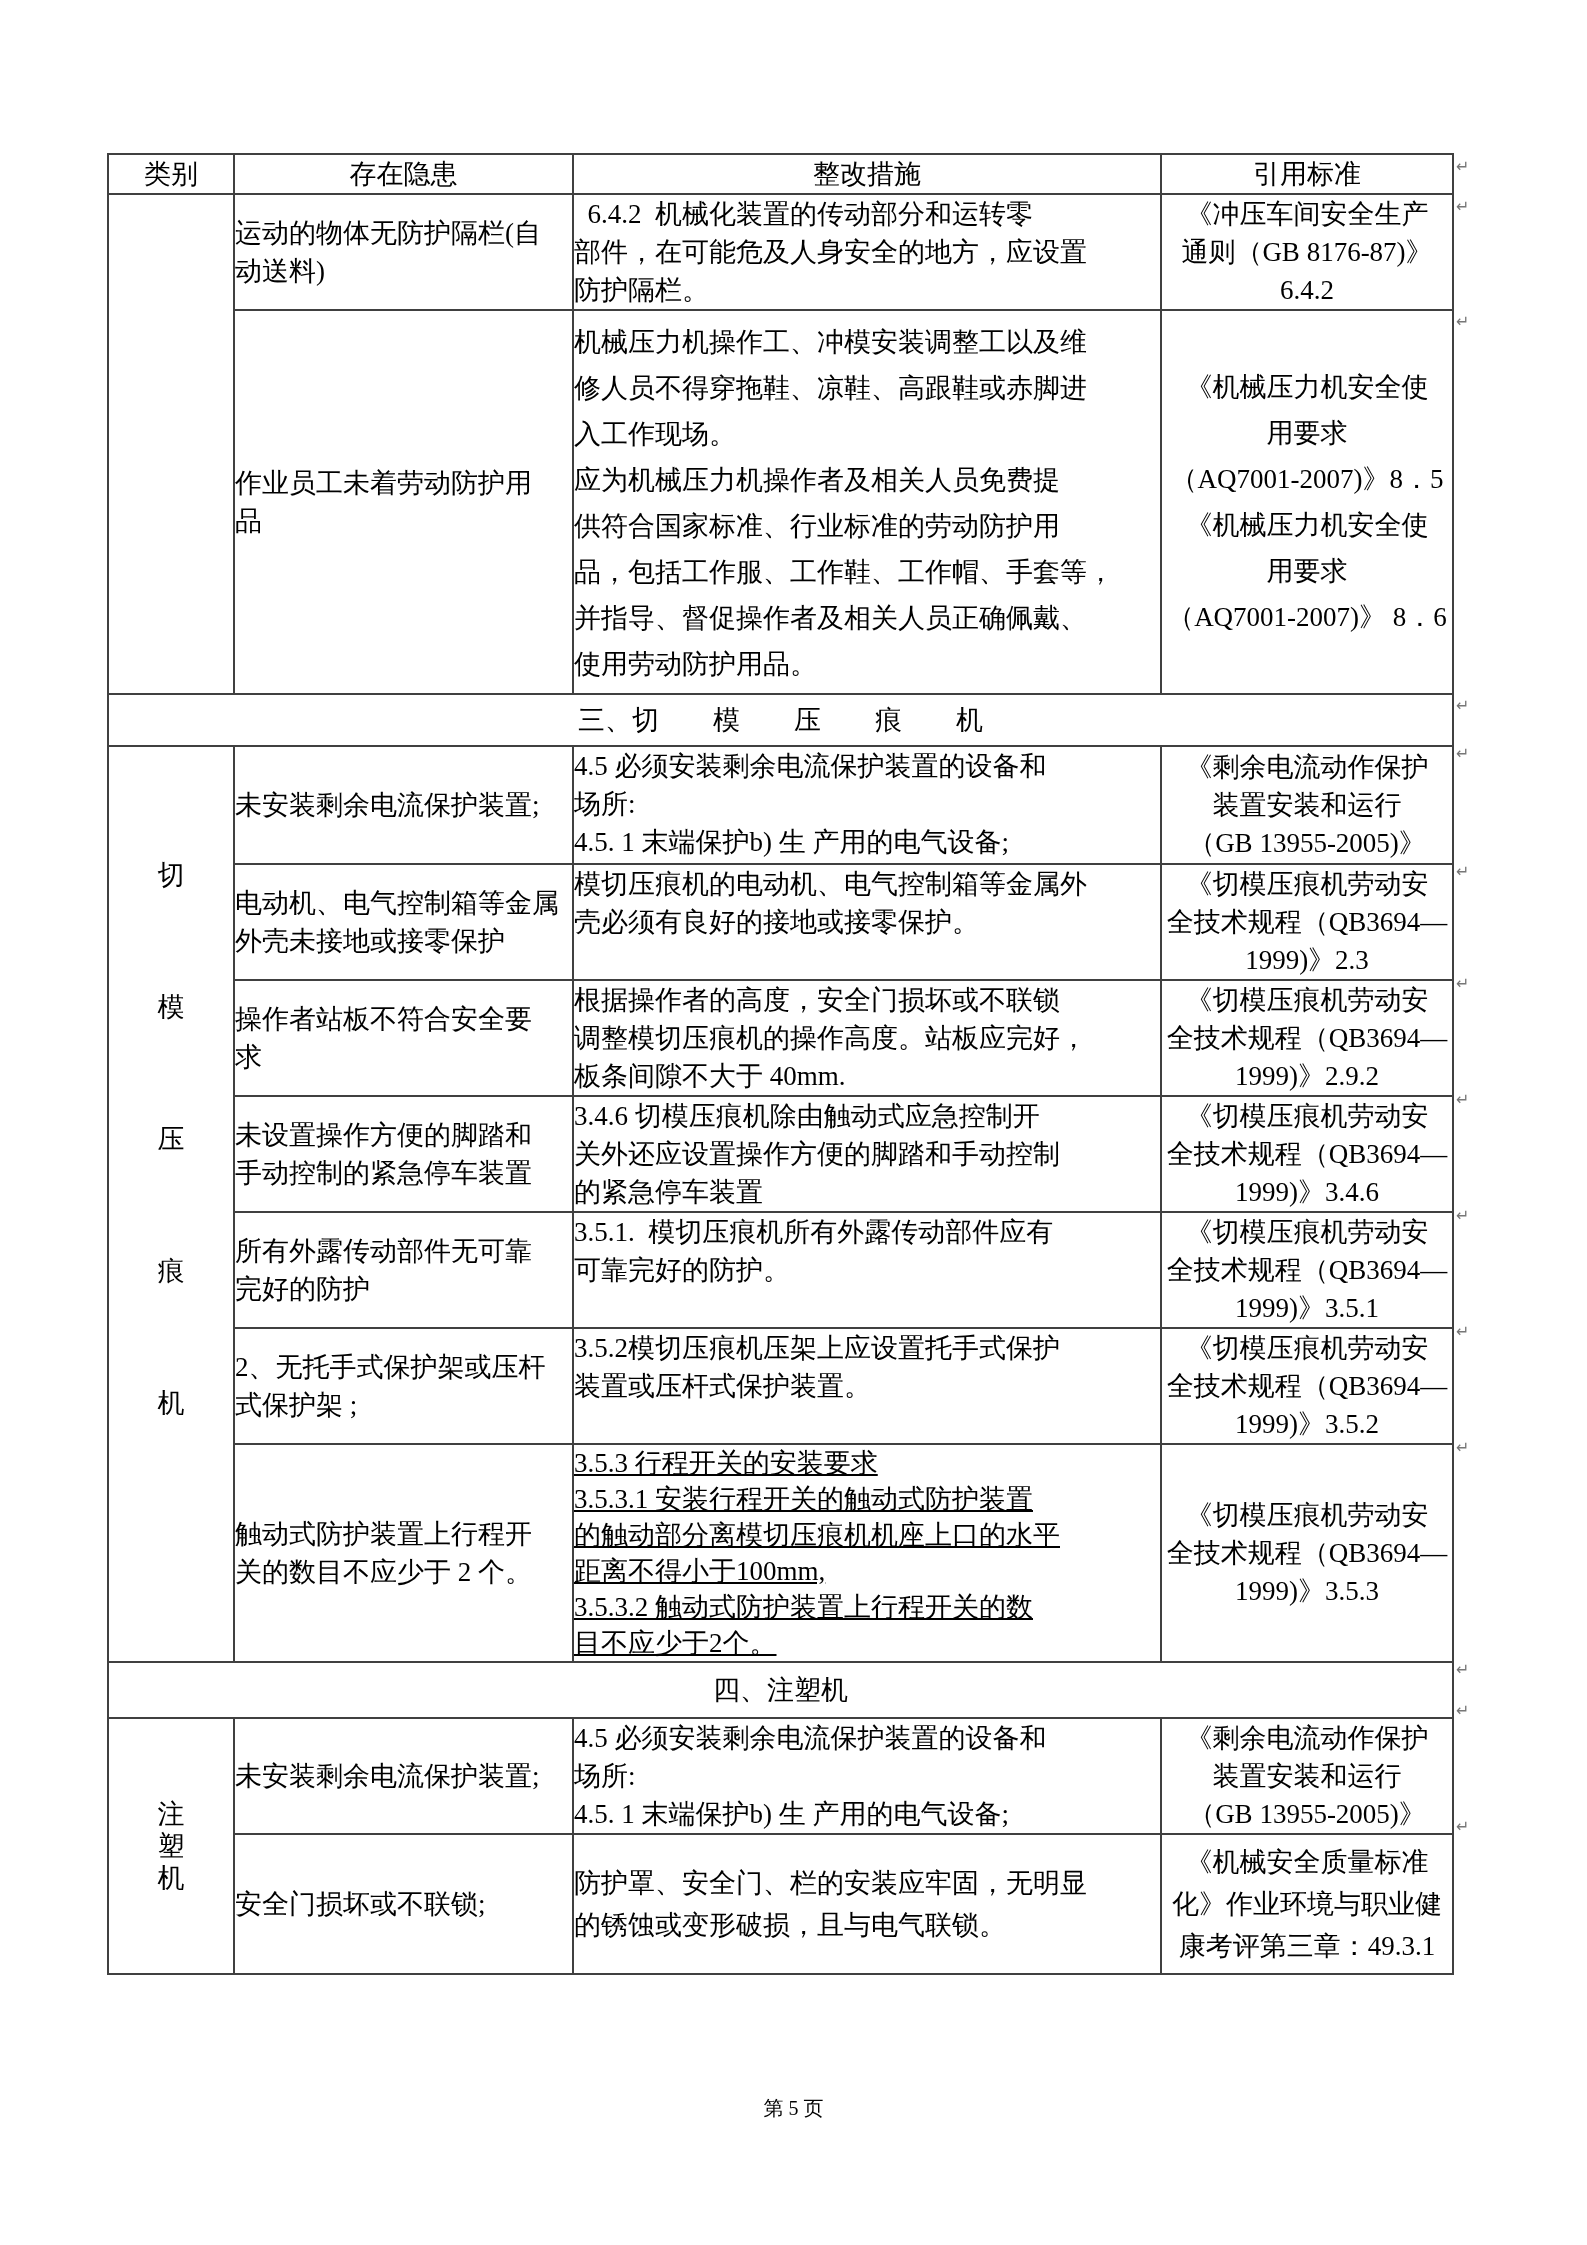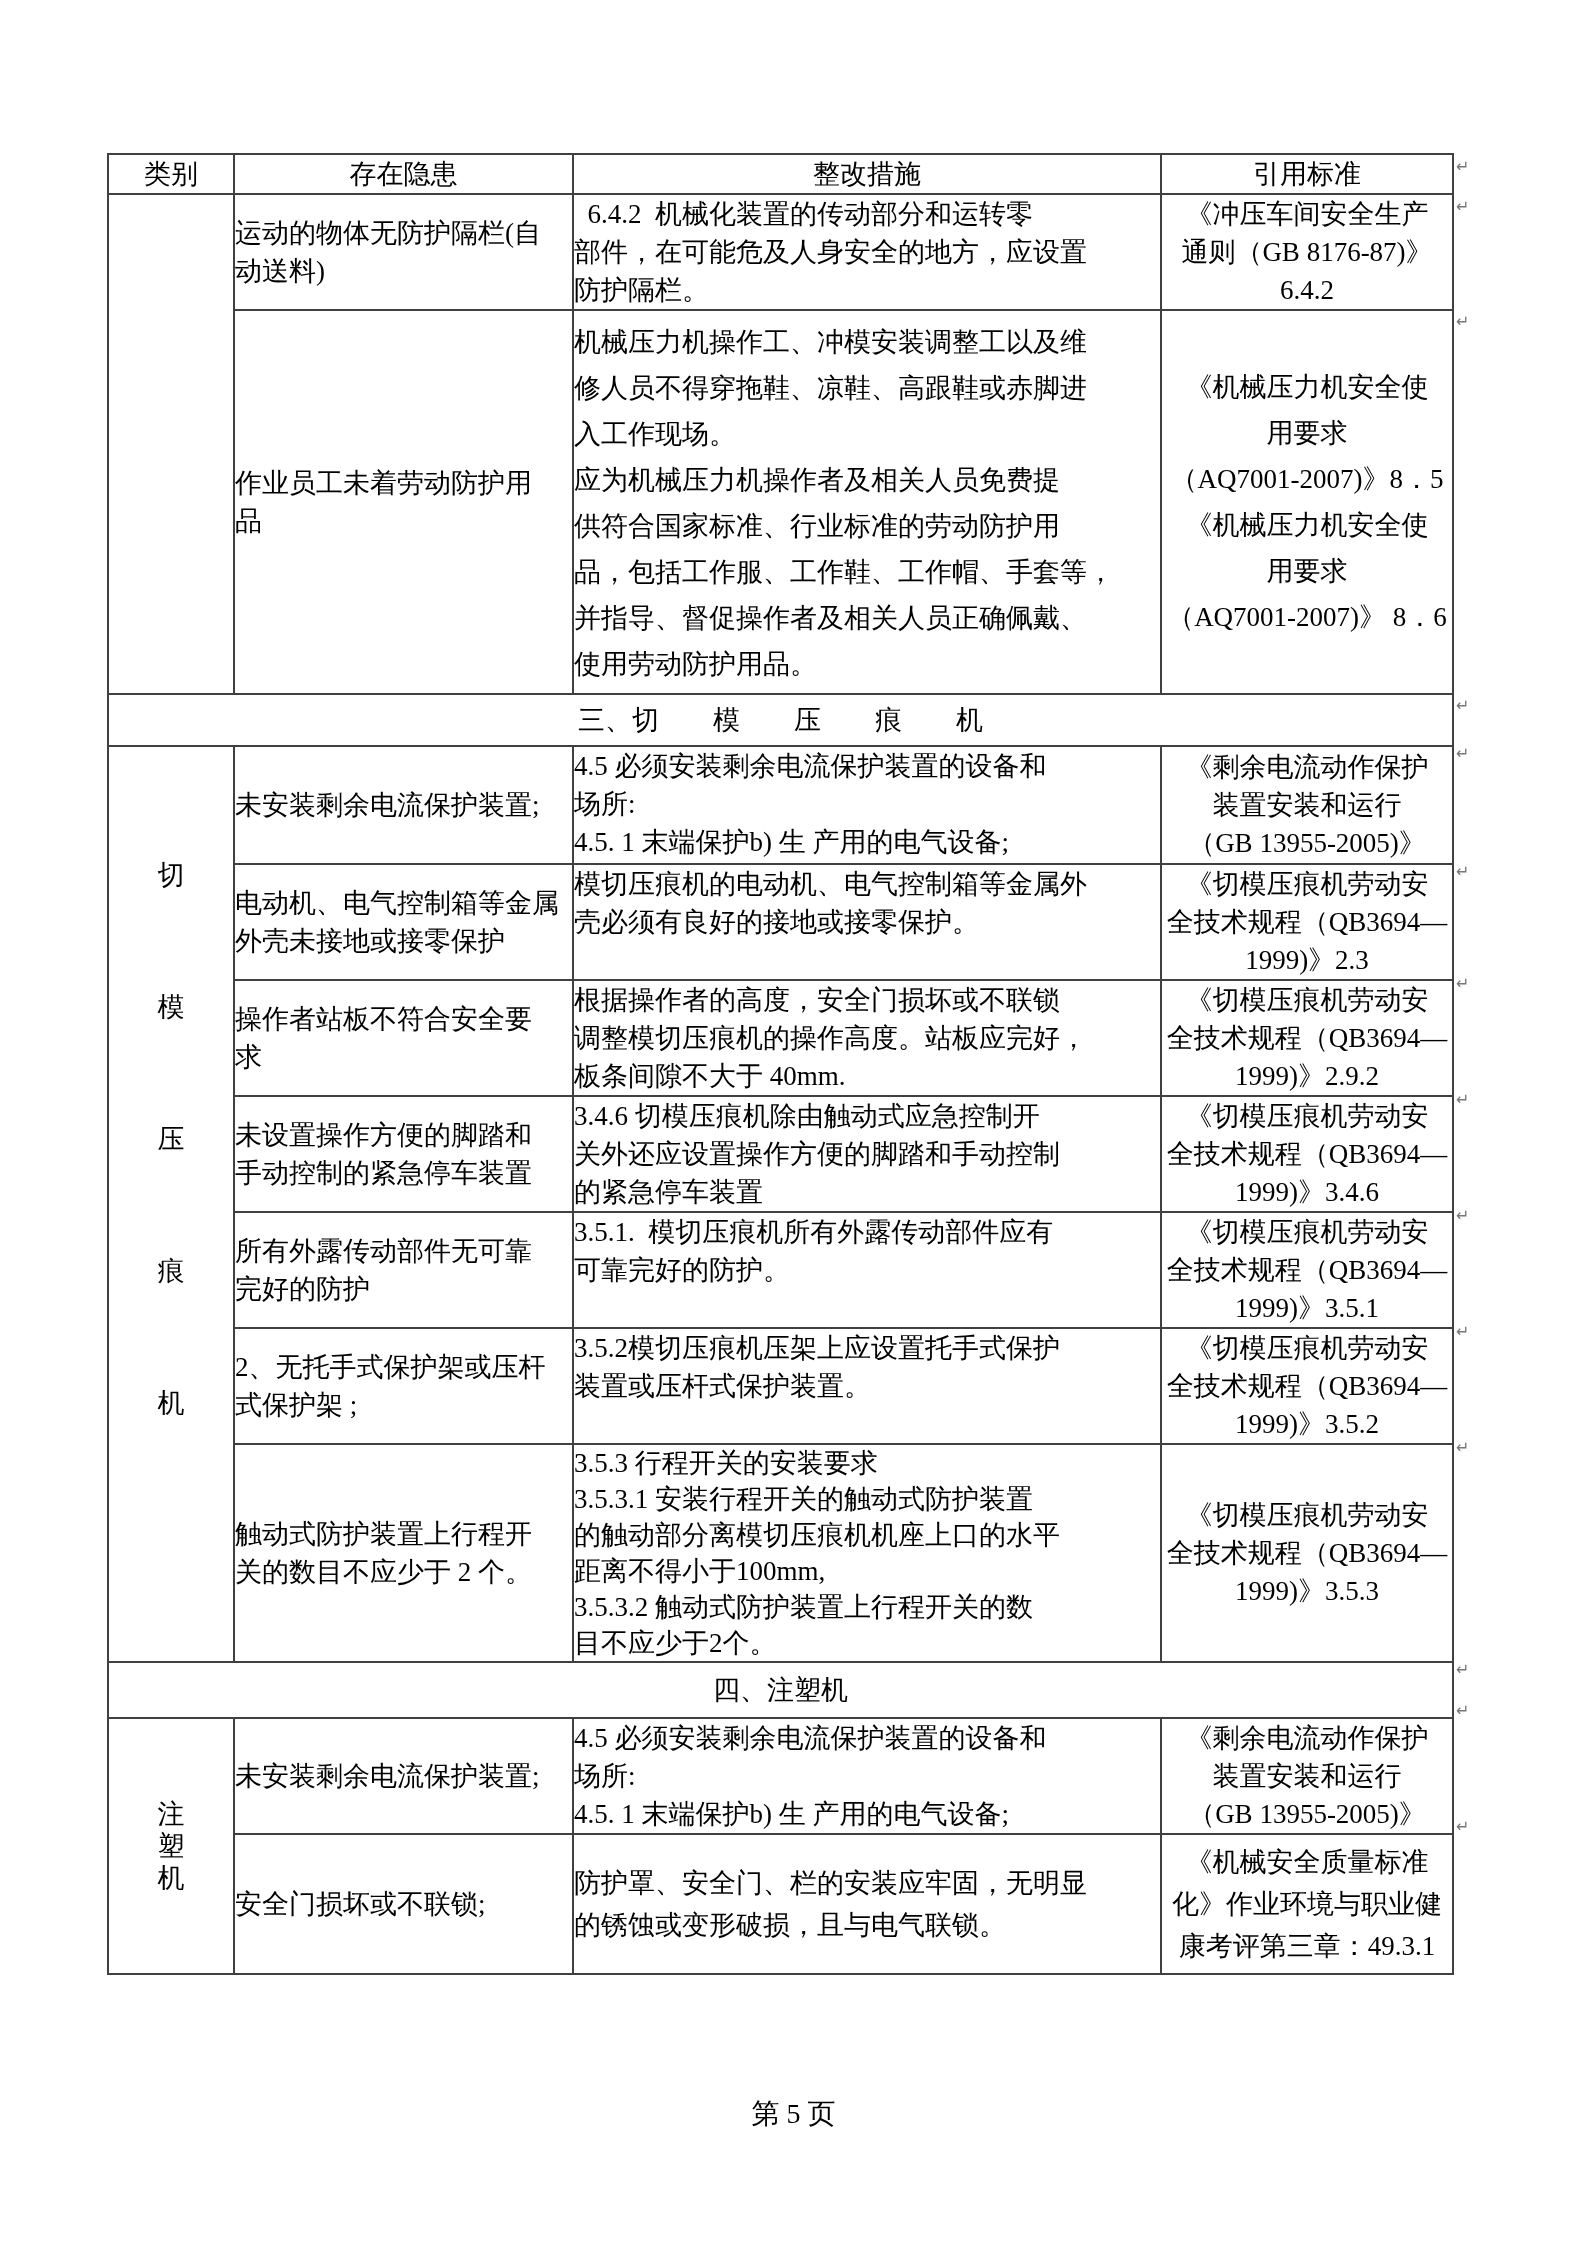--- a/index.html
+++ b/index.html
@@ -37,41 +37,41 @@
     white-space:pre-wrap; line-height:38px;
   }
   td.c4{
     vertical-align:middle; text-align:center;
     padding-left:8px; padding-right:2px;
     white-space:pre-wrap; line-height:38px;
   }
   td.divider{ text-align:center; vertical-align:middle; font-size:27px; }
   .lh46{ line-height:46px !important; }
   .lh42{ line-height:42px !important; }
-  .lh36{ line-height:36px !important; padding-top:0 !important; }
+  .lh36{ line-height:36px !important; padding-top:0 !important;text-decoration:underline; }
   .vmid{ vertical-align:middle !important; }
   .catwrap-b{
     height:900px; display:flex; flex-direction:column;
     align-items:center; justify-content:center;
     gap:104px; padding-bottom:130px; box-sizing:border-box;
   }
   .catwrap-c{
     height:250px; display:flex; flex-direction:column;
     align-items:center; justify-content:center;
     gap:4px; box-sizing:border-box;
   }
   .catwrap-b div,.catwrap-c div{ font-size:27px; line-height:28px; }
   .pmark{
     position:absolute; left:1456px;
     font-size:16px; line-height:16px; color:#777;
     font-family:"DejaVu Sans",sans-serif;
   }
   .footer{
     position:absolute; top:2095px; left:0; width:1587px;
-    text-align:center; font-size:28px;
+    text-align:center; font-size:20px;
   }
 </style>
 </head>
 <body>
 
 <div class="page">
 
   <table class="doc">
     <colgroup>
       <col style="width:126px">

